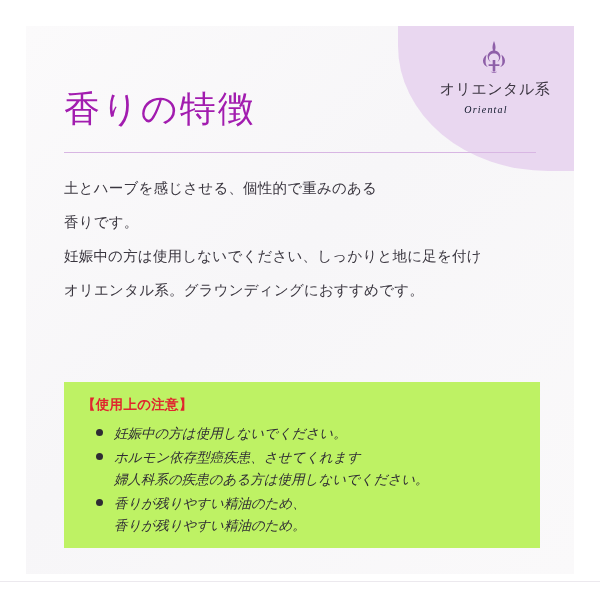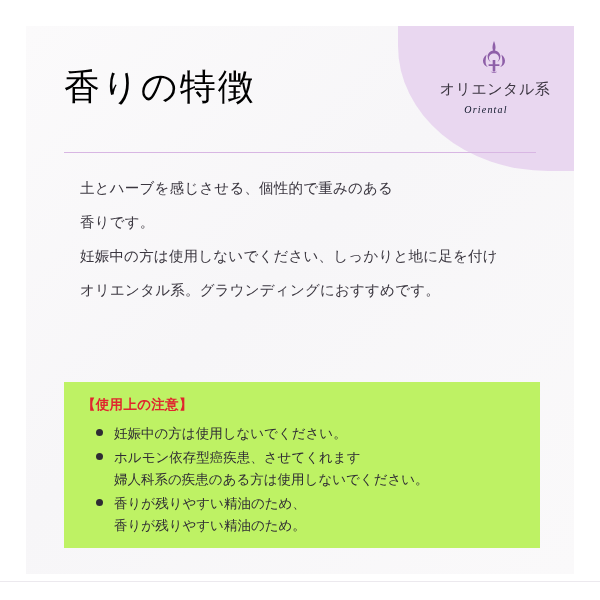--- a/index.html
+++ b/index.html
@@ -77,24 +77,24 @@
     color: #0f172a;
     font-family: "Liberation Serif", serif;
     font-style: italic;
     letter-spacing: 1.2px;
   }
 
   
   .heading {
     position: absolute;
     left: 64px;
-    top: 65px;
+    top: 87px;
     font-size: 36px;
     line-height: 44px;
-    color: #000000;
+    color: #a21caf;
     font-family: "DejaVu Serif", serif;
     letter-spacing: 2px;
     font-weight: normal;
     margin: 0;
   }
 
   .rule {
     position: absolute;
     left: 64px;
     top: 152px;
@@ -104,21 +104,21 @@
   }
 
   
   .body-text {
     position: absolute;
     left: 64px;
     top: 174px;
     width: 480px;
   }
   .body-text p {
-    margin: 0 0 6px 16px;
+    margin: 0 0 6px 0;
     font-size: 14.5px;
     line-height: 28px;
     color: #3a363f;
     font-family: "DejaVu Sans", sans-serif;
     letter-spacing: 0.2px;
   }
 
   
   .caution {
     position: absolute;
@@ -144,20 +144,21 @@
     padding: 0 0 0 14px;
   }
   .caution-list li {
     position: relative;
     font-size: 13.5px;
     line-height: 22px;
     color: #2f2c34;
     font-family: "DejaVu Sans", sans-serif;
     margin-bottom: 2px;
     padding-left: 18px;
+    font-style: italic;
   }
   .caution-list li .bullet {
     position: absolute;
     left: 0;
     top: 7px;
     width: 7px;
     height: 7px;
     border-radius: 50%;
     background: #2f2c34;
   }

